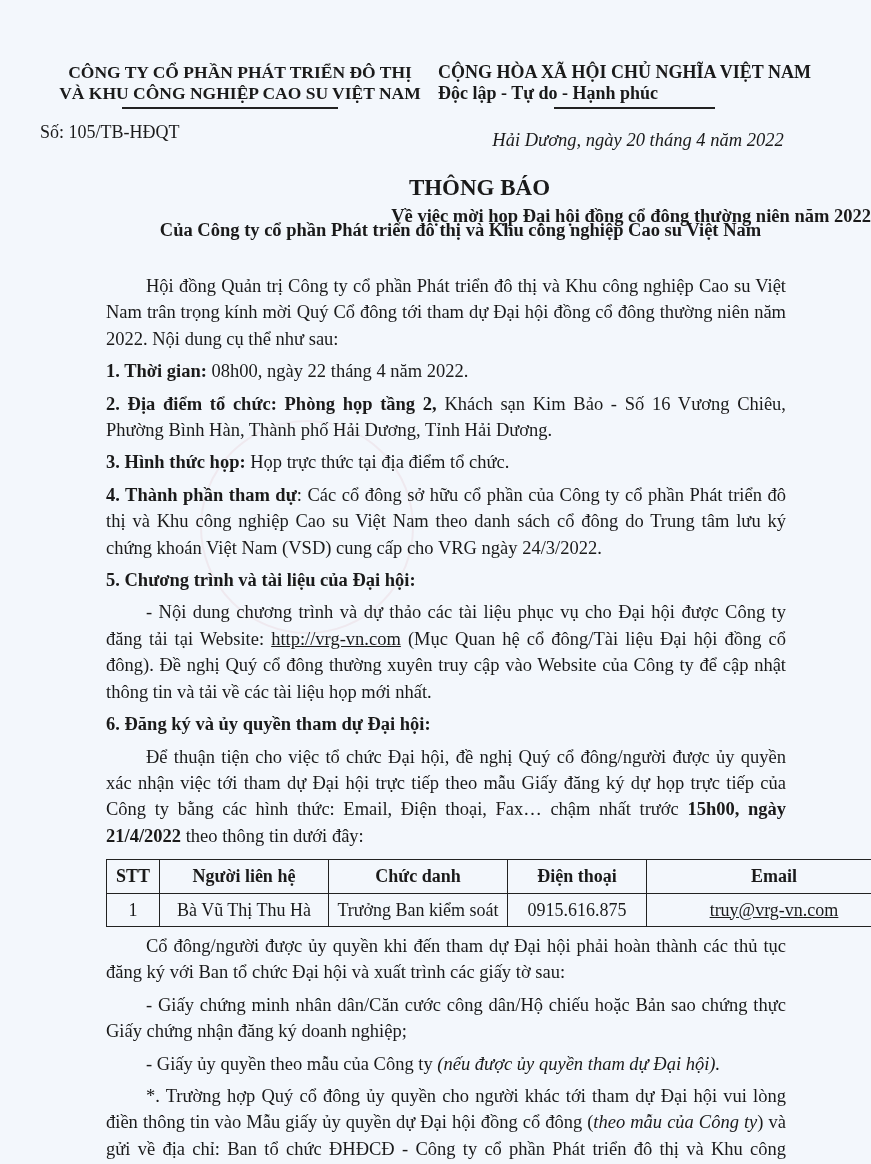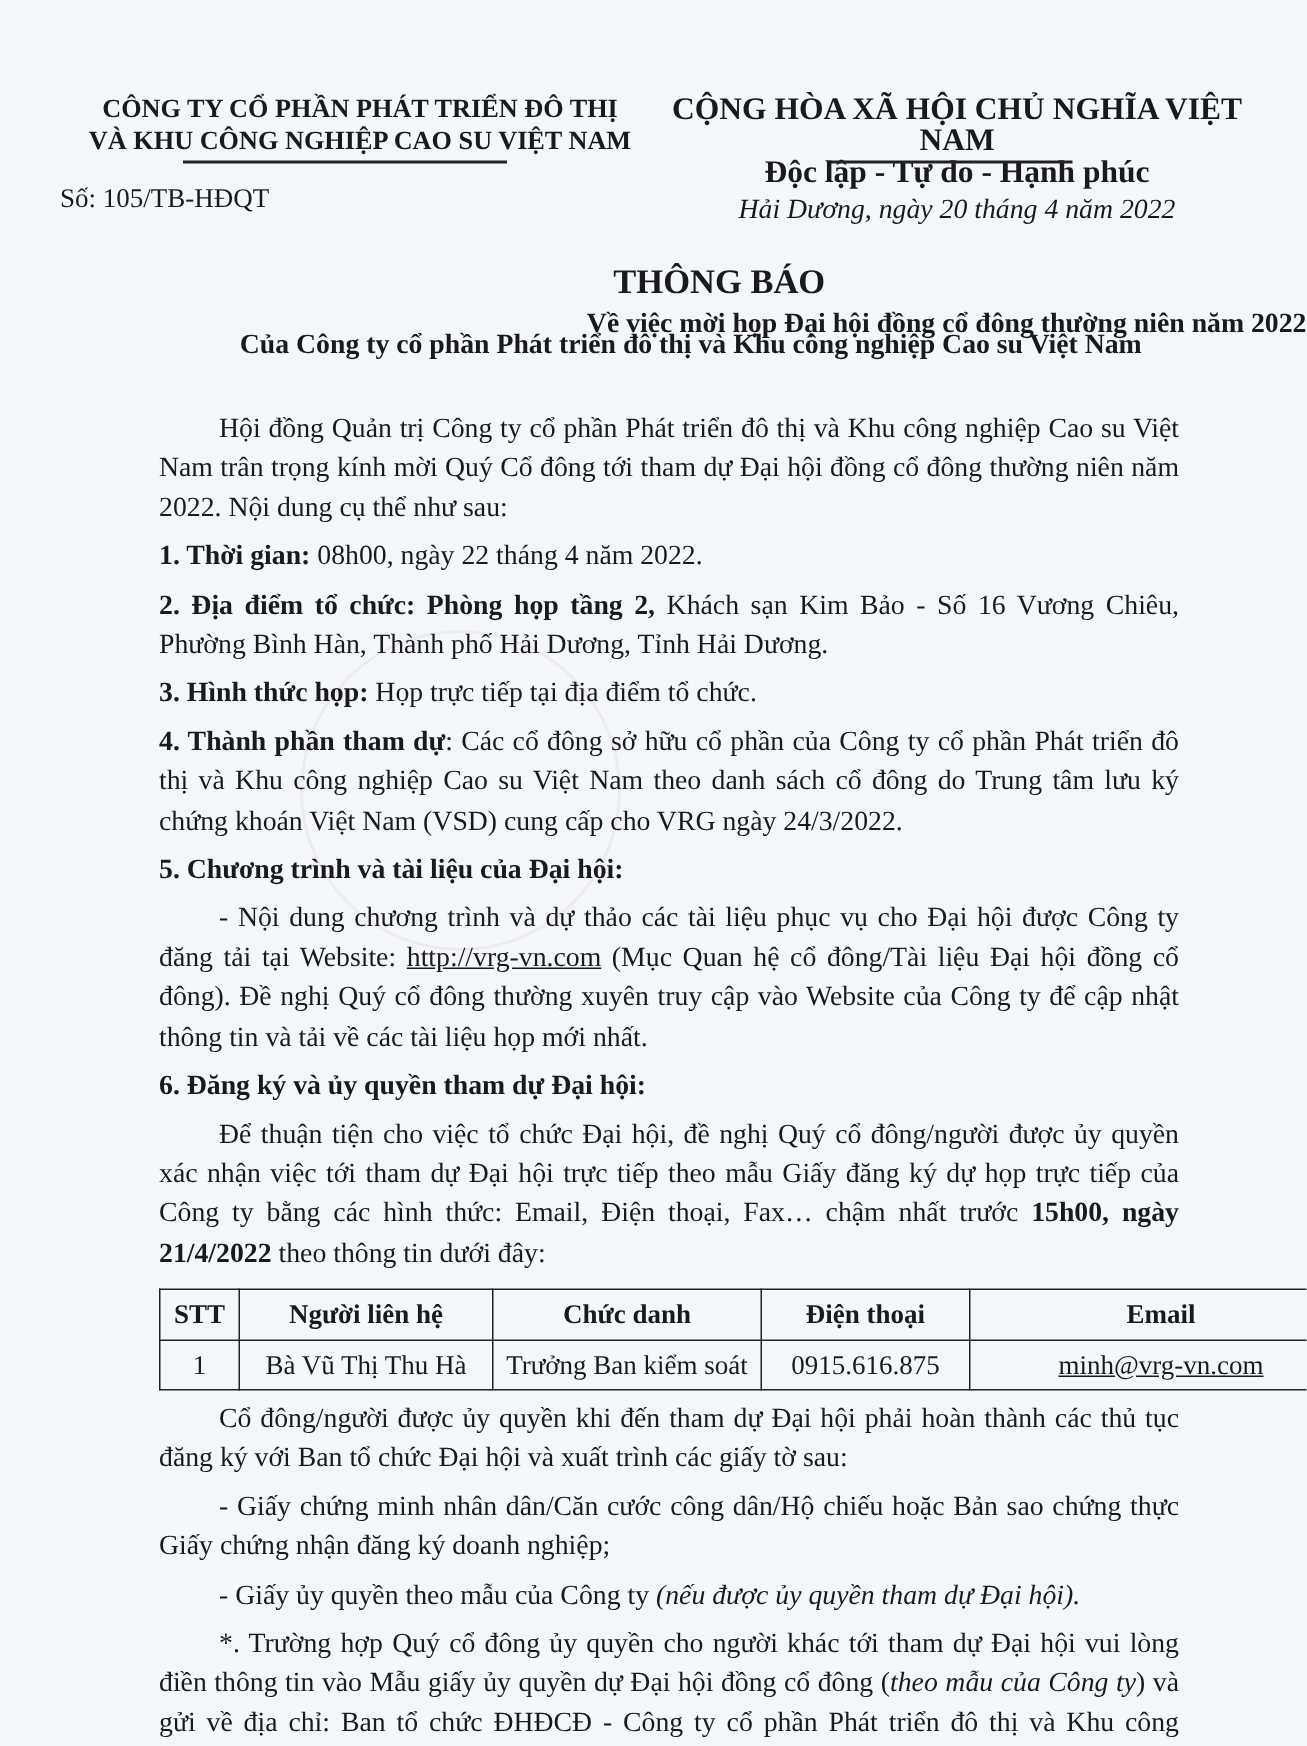--- a/index.html
+++ b/index.html
@@ -14,21 +14,21 @@
   .stamp {
     position: absolute; left: 200px; top: 420px; width: 210px; height: 210px;
     border-radius: 50%; border: 2px solid rgba(210,120,130,0.10);
   }
   .hdr-left {
     position: absolute; left: 40px; top: 62px; width: 400px;
     text-align: center; font-weight: bold; font-size: 17.5px; line-height: 21px;
   }
   .hdr-right {
     position: absolute; left: 438px; top: 62px; width: 400px;
-    text-align: center; font-weight: bold; font-size: 21px; line-height: 21px;
+    font-weight: bold; font-size: 18px; line-height: 21px;
   }
   .rule { position: absolute; height: 1.5px; background: #222; }
   .so { position: absolute; left: 40px; top: 122px; width: 400px; text-align: left; font-size: 18px; }
   .date { position: absolute; left: 438px; top: 130px; width: 400px; text-align: center; font-size: 18.5px; font-style: italic; }
   .title { position: absolute; left: 0; top: 175px; width: 871px; text-align: center; font-weight: bold; font-size: 23px; margin-left: 44px; }
   .subtitle { position: absolute; left: 0; width: 871px; text-align: center; font-weight: bold; font-size: 18.5px; }
   .body {
     position: absolute; left: 106px; top: 273px; width: 680px;
     font-size: 18.5px; line-height: 26.4px; text-align: justify;
   }
@@ -70,21 +70,21 @@
   <div class="subtitle" style="top:206px;text-align:right;">Về việc mời họp Đại hội đồng cổ đông thường niên năm 2022</div>
   <div class="subtitle" style="top:220px;padding-left:25px;">Của Công ty cổ phần Phát triển đô thị và Khu công nghiệp Cao su Việt Nam</div>
 
   <div class="body">
     <p class="indent">Hội đồng Quản trị Công ty cổ phần Phát triển đô thị và Khu công nghiệp Cao su Việt Nam trân trọng kính mời Quý Cổ đông tới tham dự Đại hội đồng cổ đông thường niên năm 2022. Nội dung cụ thể như sau:</p>
 
     <p><b>1. Thời gian:</b><span> 08h00, ngày 22 tháng 4 năm 2022.</span></p>
 
     <p><b>2. Địa điểm tổ chức: Phòng họp tầng 2,</b><span> Khách sạn Kim Bảo - Số 16 Vương Chiêu, Phường Bình Hàn, Thành phố Hải Dương, Tỉnh Hải Dương.</span></p>
 
-    <p><b>3. Hình thức họp:</b><span> Họp trực tiếp tại địa điểm tổ chức.</span></p>
+    <p><b>3. Hình thức họp:</b><span> Họp trực thức tại địa điểm tổ chức.</span></p>
 
     <p><b>4. Thành phần tham dự</b><span>: Các cổ đông sở hữu cổ phần của Công ty cổ phần Phát triển đô thị và Khu công nghiệp Cao su Việt Nam theo danh sách cổ đông do Trung tâm lưu ký chứng khoán Việt Nam (VSD) cung cấp cho VRG ngày 24/3/2022.</span></p>
 
     <p><b>5. Chương trình và tài liệu của Đại hội:</b></p>
 
     <p class="indent"><span>- Nội dung chương trình và dự thảo các tài liệu phục vụ cho Đại hội được Công ty đăng tải tại Website: </span><a class="link">http://vrg-vn.com</a><span> (Mục Quan hệ cổ đông/Tài liệu Đại hội đồng cổ đông). Đề nghị Quý cổ đông thường xuyên truy cập vào Website của Công ty để cập nhật thông tin và tải về các tài liệu họp mới nhất.</span></p>
 
     <p><b>6. Đăng ký và ủy quyền tham dự Đại hội:</b></p>
 
     <p class="indent"><span>Để thuận tiện cho việc tổ chức Đại hội, đề nghị Quý cổ đông/người được ủy quyền xác nhận việc tới tham dự Đại hội trực tiếp theo mẫu Giấy đăng ký dự họp trực tiếp của Công ty bằng các hình thức: Email, Điện thoại, Fax… chậm nhất trước </span><b>15h00, ngày 21/4/2022</b><span> theo thông tin dưới đây:</span></p>
@@ -98,21 +98,21 @@
           <th style="width:130px;text-align:center;">Điện thoại</th>
           <th>Email</th>
         </tr>
       </thead>
       <tbody>
         <tr>
           <td>1</td>
           <td>Bà Vũ Thị Thu Hà</td>
           <td>Trưởng Ban kiểm soát</td>
           <td>0915.616.875</td>
-          <td><a class="link">minh@vrg-vn.com</a></td>
+          <td><a class="link">truy@vrg-vn.com</a></td>
         </tr>
       </tbody>
     </table>
 
     <p class="indent">Cổ đông/người được ủy quyền khi đến tham dự Đại hội phải hoàn thành các thủ tục đăng ký với Ban tổ chức Đại hội và xuất trình các giấy tờ sau:</p>
     <p class="indent">- Giấy chứng minh nhân dân/Căn cước công dân/Hộ chiếu hoặc Bản sao chứng thực Giấy chứng nhận đăng ký doanh nghiệp;</p>
     <p class="indent"><span>- Giấy ủy quyền theo mẫu của Công ty </span><i>(nếu được ủy quyền tham dự Đại hội).</i></p>
 
     <p class="indent"><span>*. Trường hợp Quý cổ đông ủy quyền cho người khác tới tham dự Đại hội vui lòng điền thông tin vào Mẫu giấy ủy quyền dự Đại hội đồng cổ đông (</span><i>theo mẫu của Công ty</i><span>) và gửi về địa chỉ: Ban tổ chức ĐHĐCĐ - Công ty cổ phần Phát triển đô thị và Khu công nghiệp Cao su Việt Nam - Số 12 Nguyễn An, Phường Lê Thanh Nghị, TP. Hải Dương, Tỉnh Hải Dương.</span></p>
   </div>

